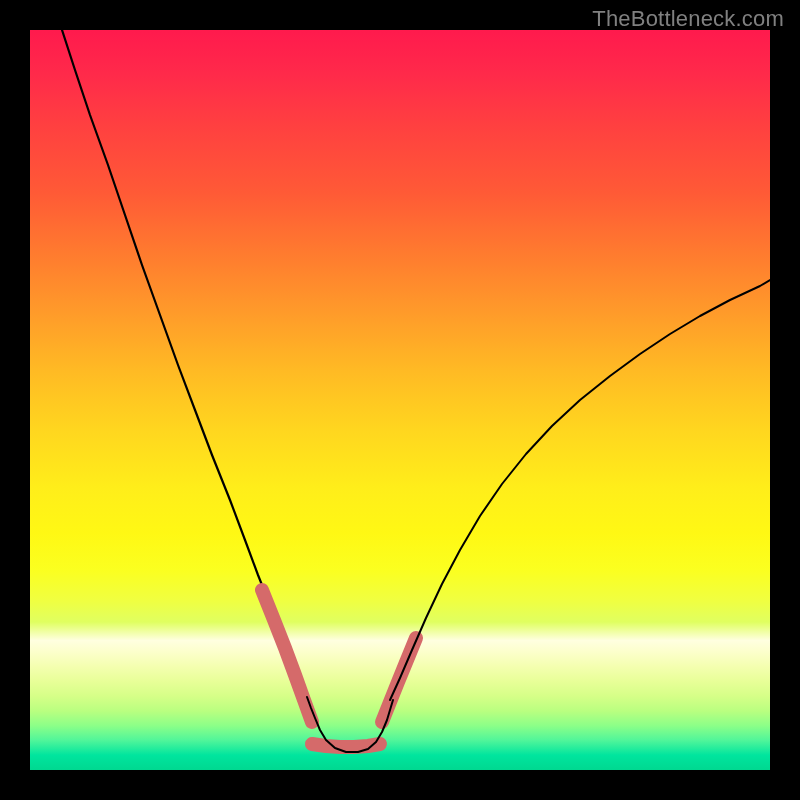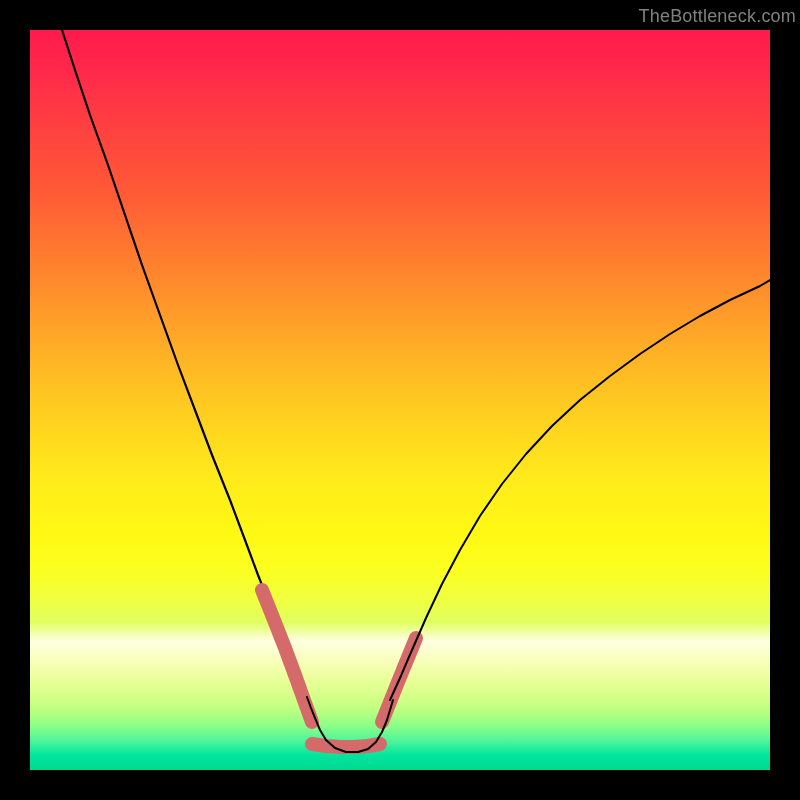--- a/index.html
+++ b/index.html
@@ -12,23 +12,23 @@
     font-family: Arial, Helvetica, sans-serif;
   }
   .frame {
     position: absolute;
     inset: 0;
     background: #000;
   }
   .watermark {
     position: absolute;
     top: 6px;
-    right: 4px;
+    right: 16px;
     color: #808080;
-    font-size: 18px;
+    font-size: 22px;
     letter-spacing: 0.2px;
     z-index: 10;
   }
   .plot {
     position: absolute;
     left: 30px;
     top: 30px;
     width: 740px;
     height: 740px;
     background: linear-gradient(to bottom,

